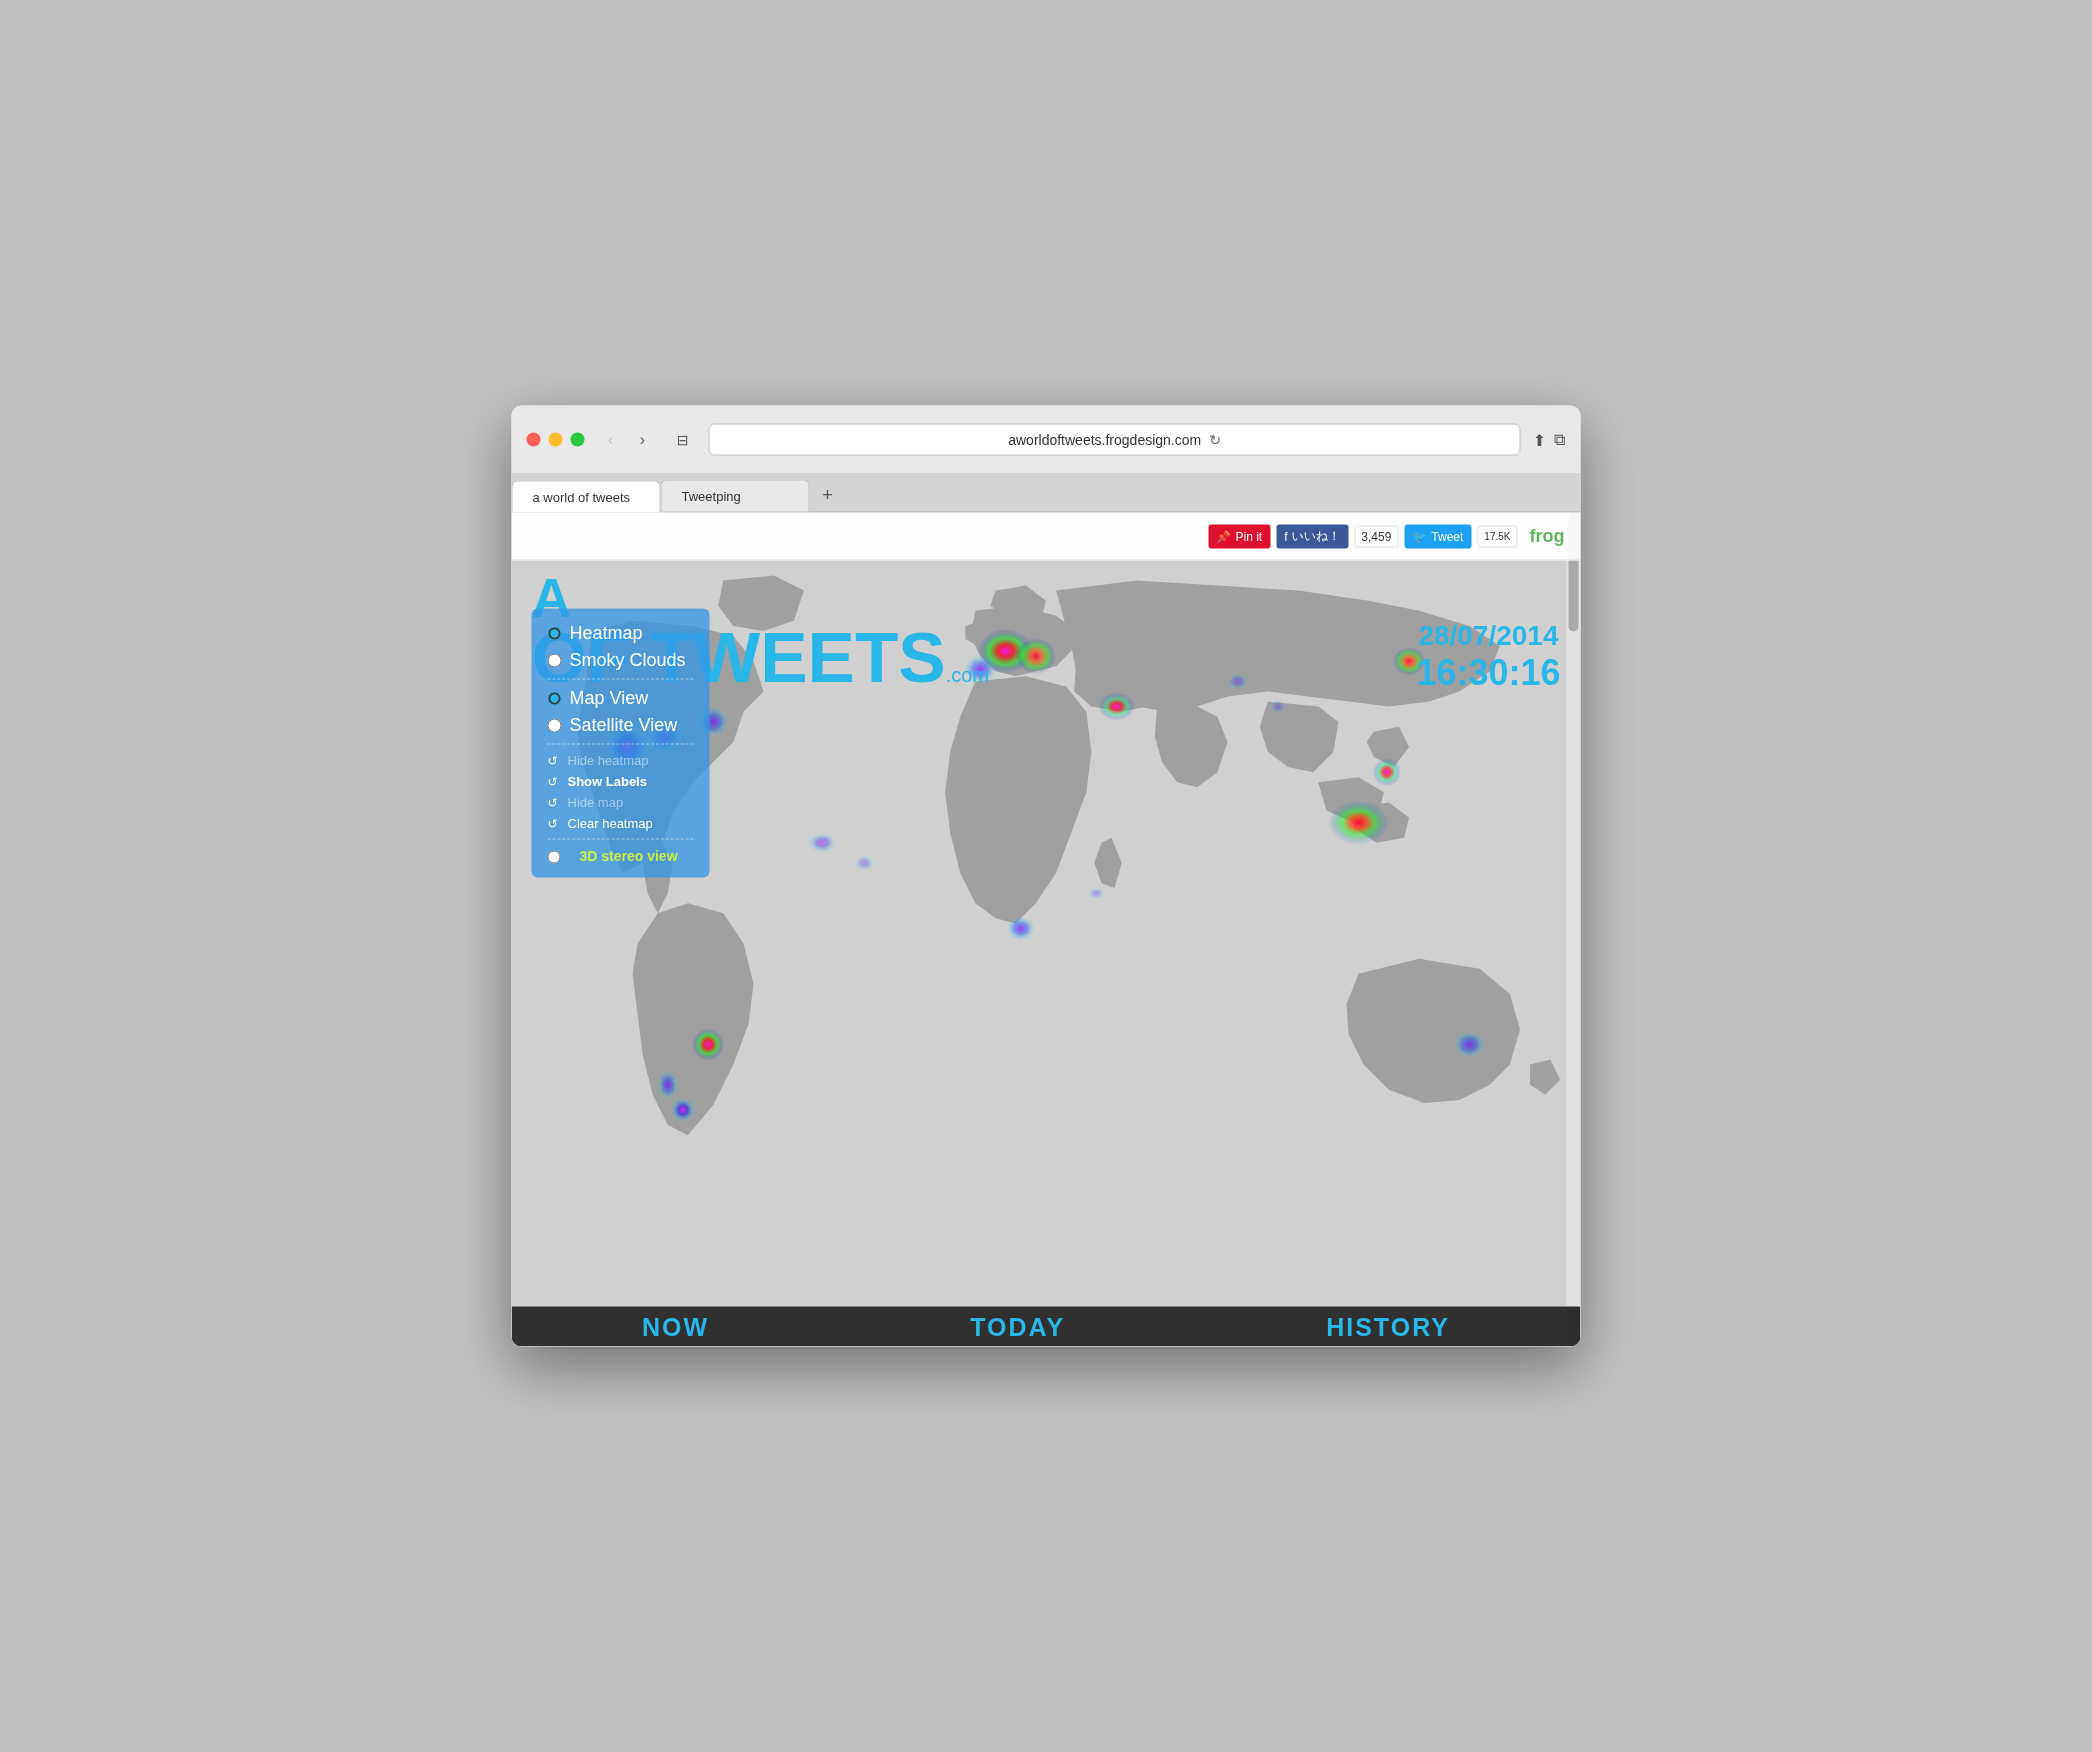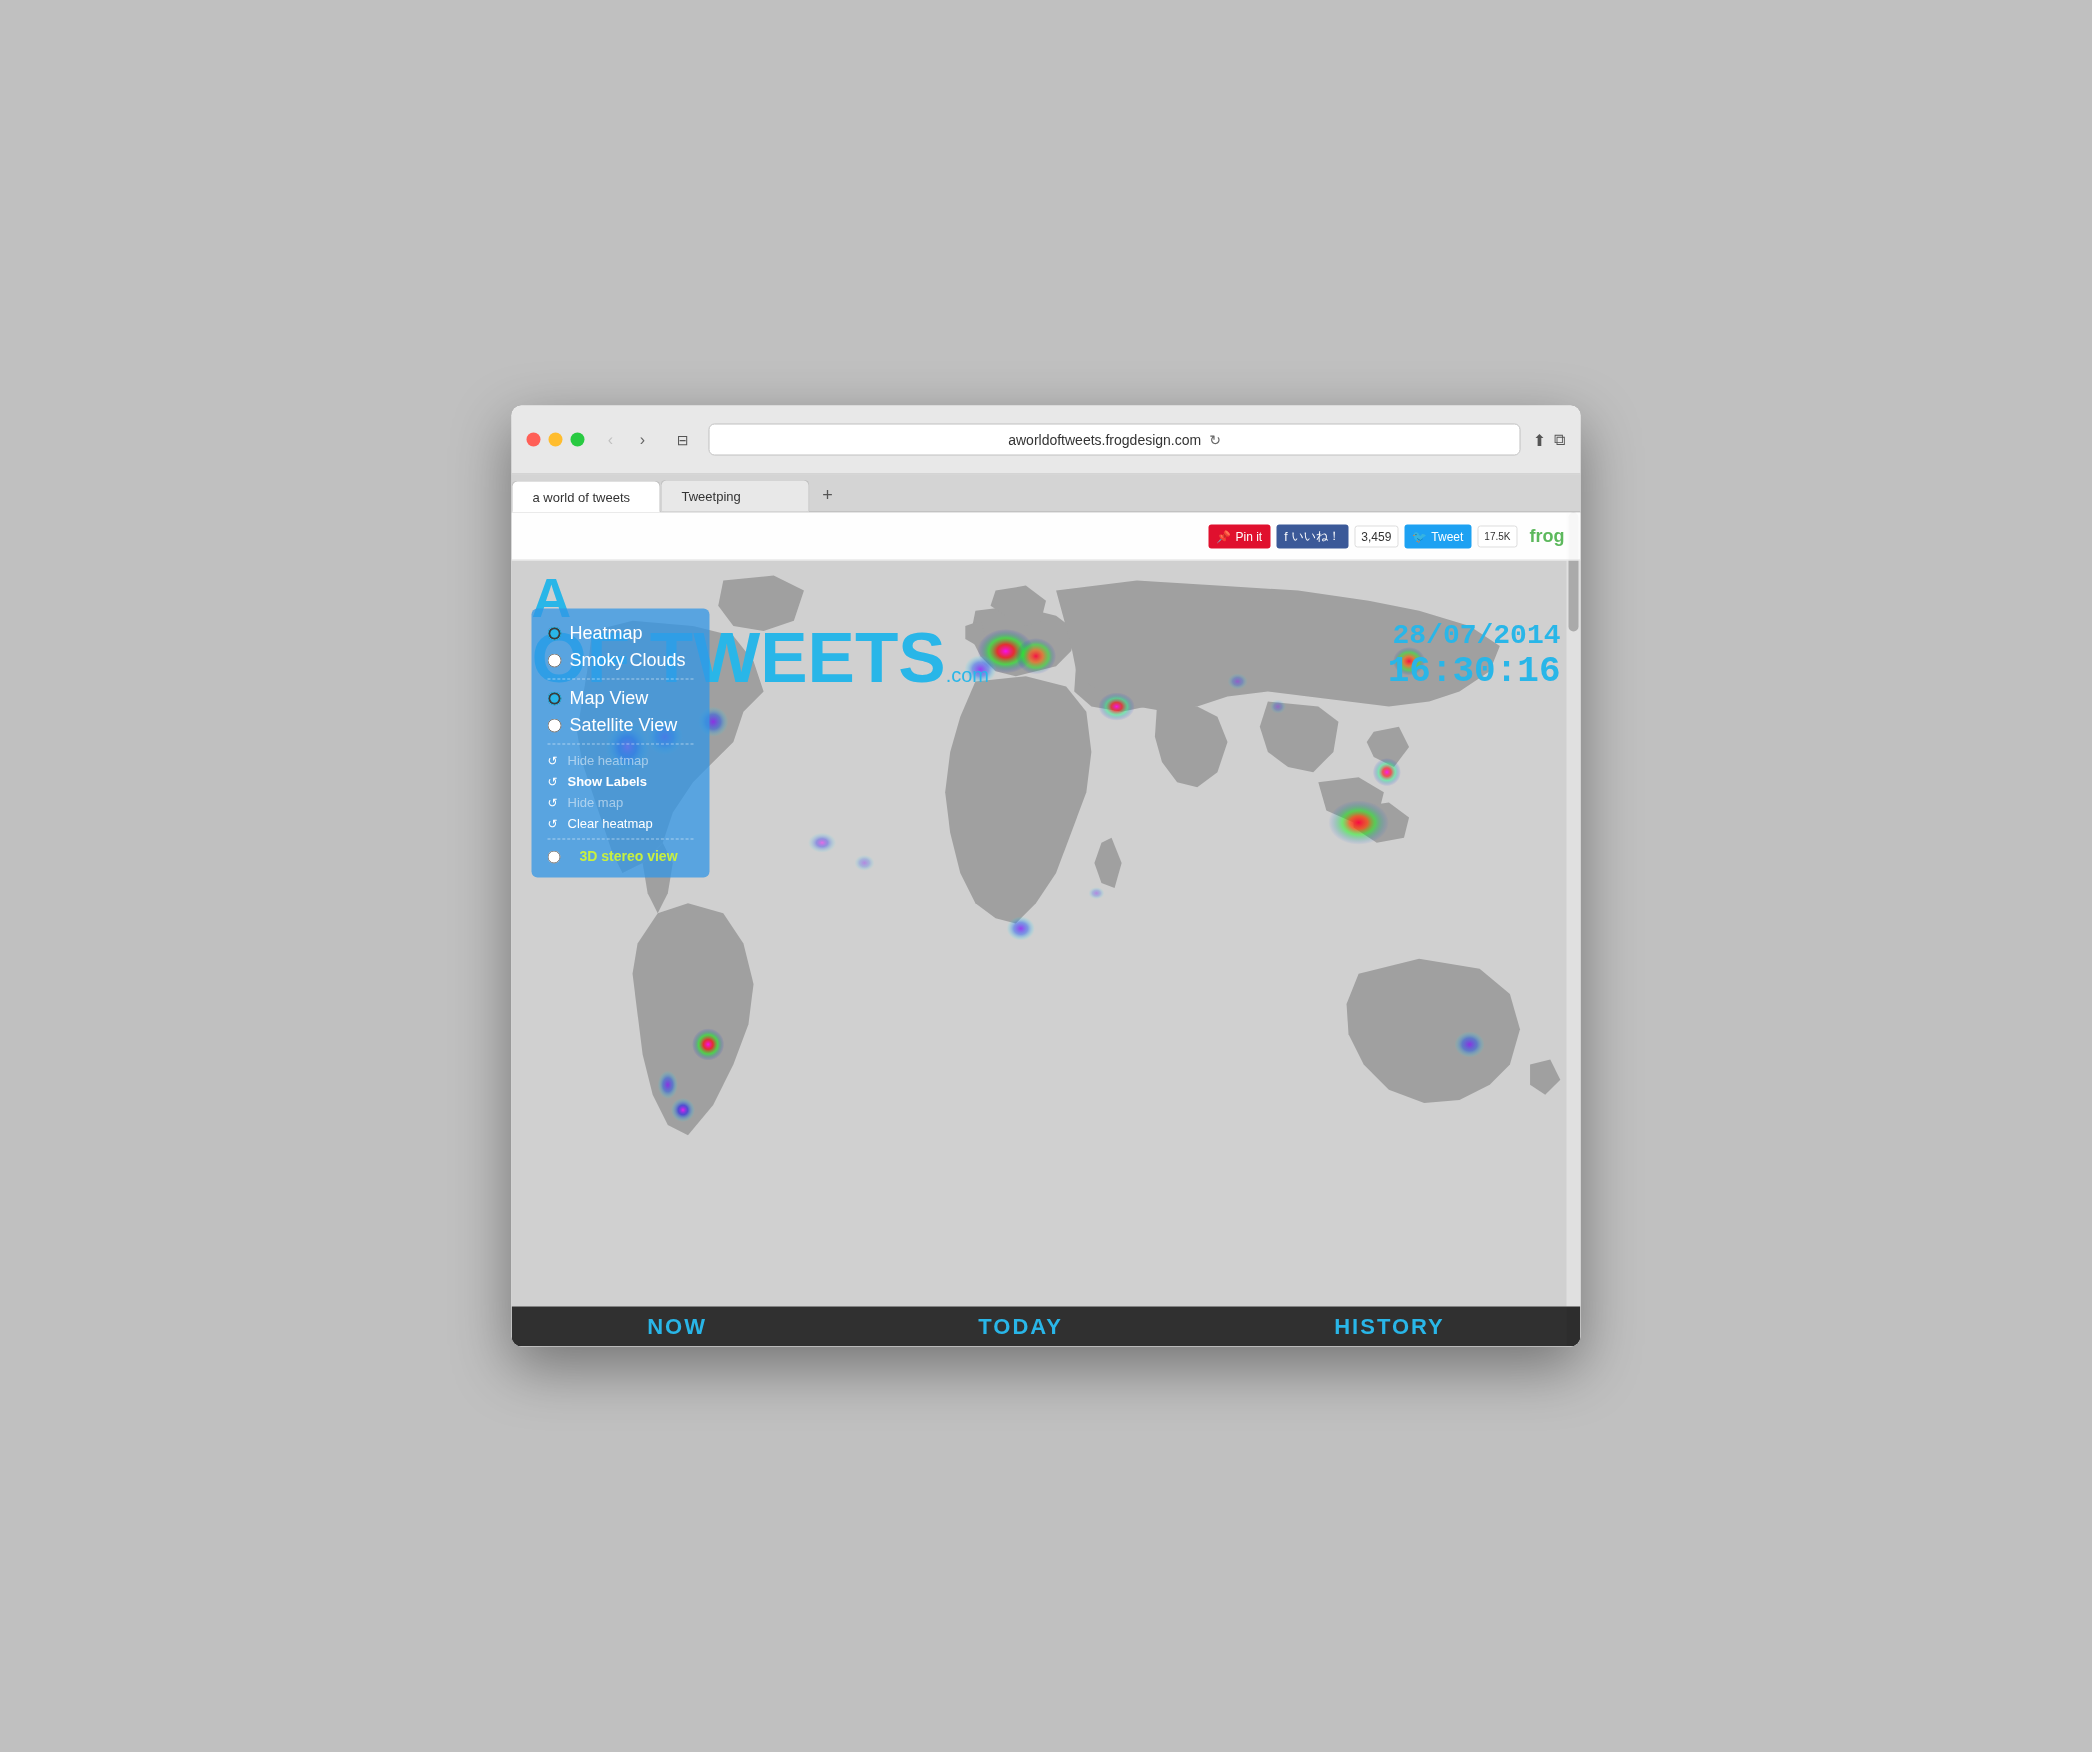--- a/index.html
+++ b/index.html
@@ -222,24 +222,23 @@
       font-size: 20px;
       font-weight: normal;
       color: #29b6e8;
     }
 
     
     .datetime {
       position: absolute;
       top: 59px;
       right: 20px;
-      text-align: right;
+      text-align: center;
       z-index: 5;
       color: #29b6e8;
-      font-family: Liberation Mono, monospace;
     }
     .date-text { font-size: 28px; font-weight: bold; }
     .time-text { font-size: 36px; font-weight: bold; }
 
     
     .map-container {
       position: absolute;
       top: 48px;
       left: 0;
       right: 0;
@@ -334,21 +333,21 @@
       right: 0;
       height: 40px;
       background: rgba(0,0,0,0.8);
       display: flex;
       align-items: center;
       justify-content: space-around;
       z-index: 10;
     }
     .bottom-link {
       color: #29b6e8;
-      font-size: 22px;
+      font-size: 25px;
       font-weight: 900;
       text-transform: uppercase;
       letter-spacing: 2px;
     }
 
     
     .scrollbar {
       position: absolute;
       right: 0;
       top: 0;

